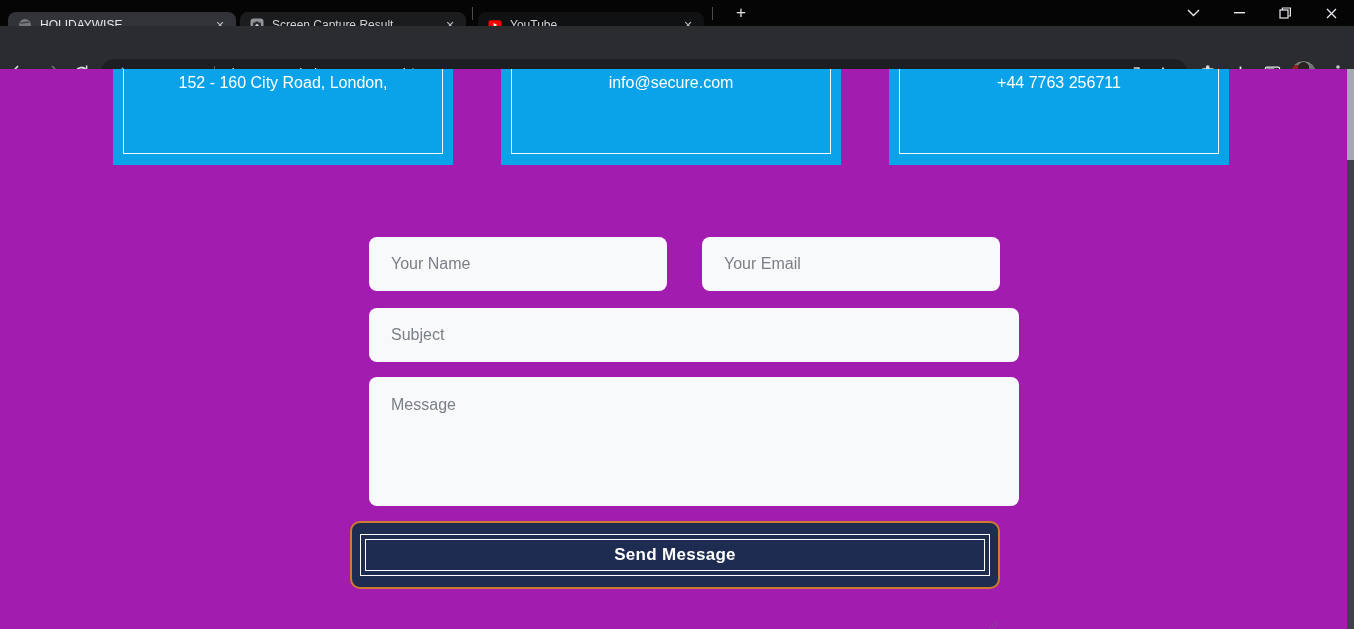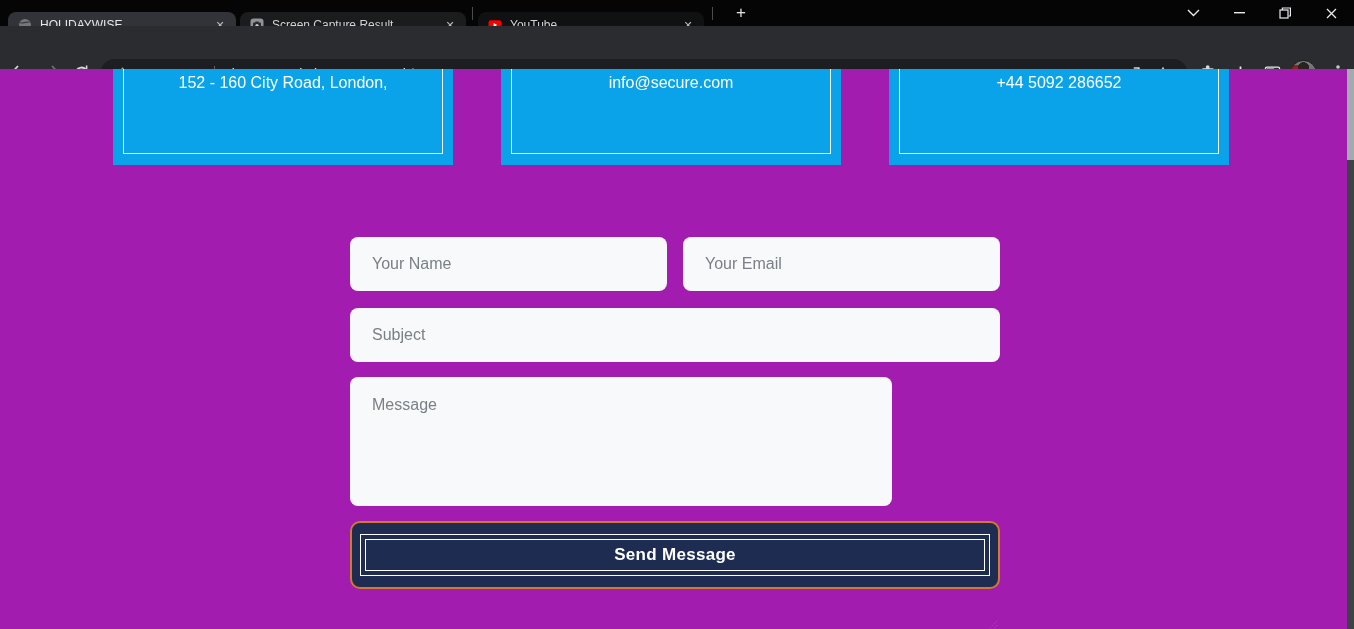--- a/index.html
+++ b/index.html
@@ -55,25 +55,25 @@
 
   .info-card { position:absolute; top:0; width:340px; height:96px; background:#0aa3e9; overflow:hidden; }
   .info-card .inner-frame { position:absolute; left:10px; right:10px; top:-4px; bottom:11px;
                             border:1px solid rgba(255,255,255,.95); }
   .info-card .card-text { position:relative; padding-top:2px; text-align:center; color:#ffffff;
                           font-size:16px; line-height:24px; }
 
   .contact-form { position:absolute; left:350px; top:168px; width:650px; }
   .form-row { display:flex; gap:16px; }
   .fld { background:#f8f9fa; border:none; border-radius:8px; font-size:16px; color:#495057;
-         font-family:"Liberation Sans", sans-serif; outline:none; }
+         font-family:"Liberation Sans", sans-serif; outline:none;margin-left:19px; }
   .fld::placeholder { color:#7a8087; opacity:1; }
   .fld-half { flex:1; height:54px; padding:0 22px; }
   .fld-full { width:650px; height:54px; padding:0 22px; margin-top:17px; display:block; }
-  .fld-area { width:542px; height:129px; padding:18px 22px; margin-top:15px; display:block; resize:none; line-height:20px; }
+  .fld-area { width:650px; height:129px; padding:18px 22px; margin-top:15px; display:block; resize:none; line-height:20px; }
   .area-wrap { position:relative; width:650px; }
   .resize-grip { position:absolute; right:2px; bottom:-124px; width:12px; height:12px; }
 
   .submit-btn { position:relative; width:650px; height:68px; margin-top:15px; background:#1d2c50;
                 border:2px solid #cf7b2e; border-radius:10px; cursor:pointer; display:flex;
                 align-items:center; justify-content:center; }
   .btn-frame-outer { position:absolute; left:8px; right:8px; top:11px; bottom:11px; border:1px solid #ffffff; }
   .btn-frame-inner { position:absolute; left:13px; right:13px; top:16px; bottom:16px; border:1px solid #ffffff; }
   .btn-label { position:relative; color:#ffffff; font-size:17px; font-weight:bold; letter-spacing:.3px;
                font-family:"Liberation Sans", sans-serif; }
@@ -240,21 +240,21 @@
     <div class="info-card" style="left:501px">
       <div class="inner-frame"></div>
       <div class="card-text">
         <div>info@secure.com</div>
       </div>
     </div>
 
     <div class="info-card" style="left:889px">
       <div class="inner-frame"></div>
       <div class="card-text">
-        <div>+44 5092 286652</div>
+        <div>+44 7763 256711</div>
       </div>
     </div>
 
     <form class="contact-form">
       <div class="form-row">
         <input class="fld fld-half" type="text" placeholder="Your Name" style="">
         <input class="fld fld-half" type="text" placeholder="Your Email" style="">
       </div>
       <input class="fld fld-full" type="text" placeholder="Subject" style="">
       <div class="area-wrap">

